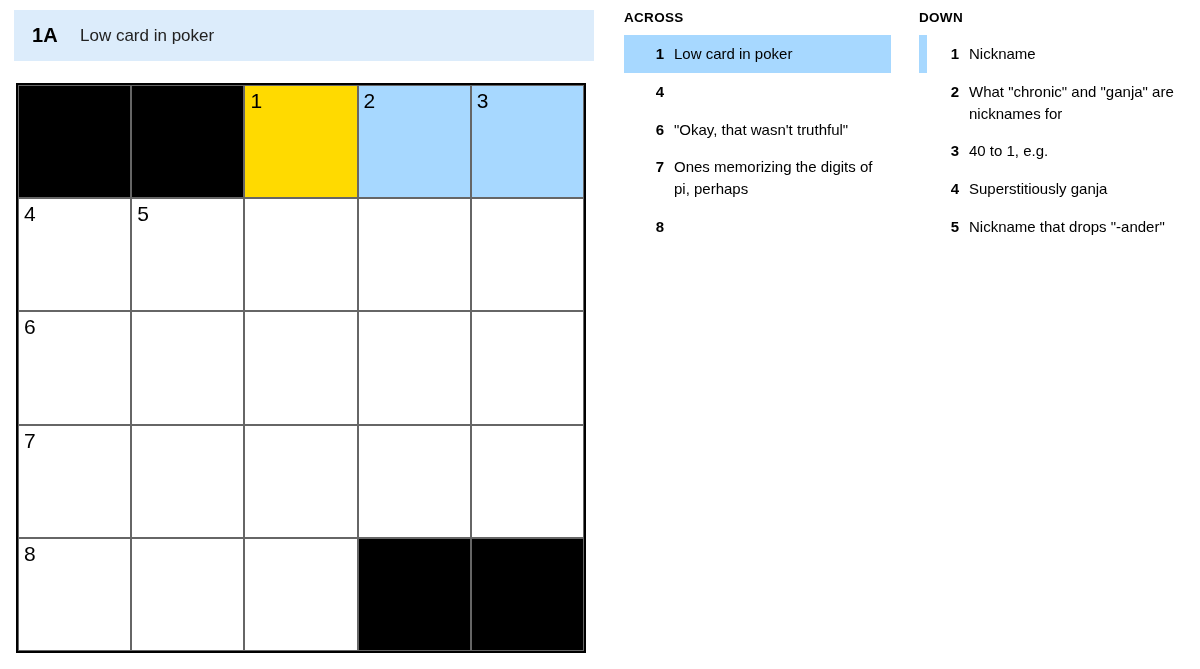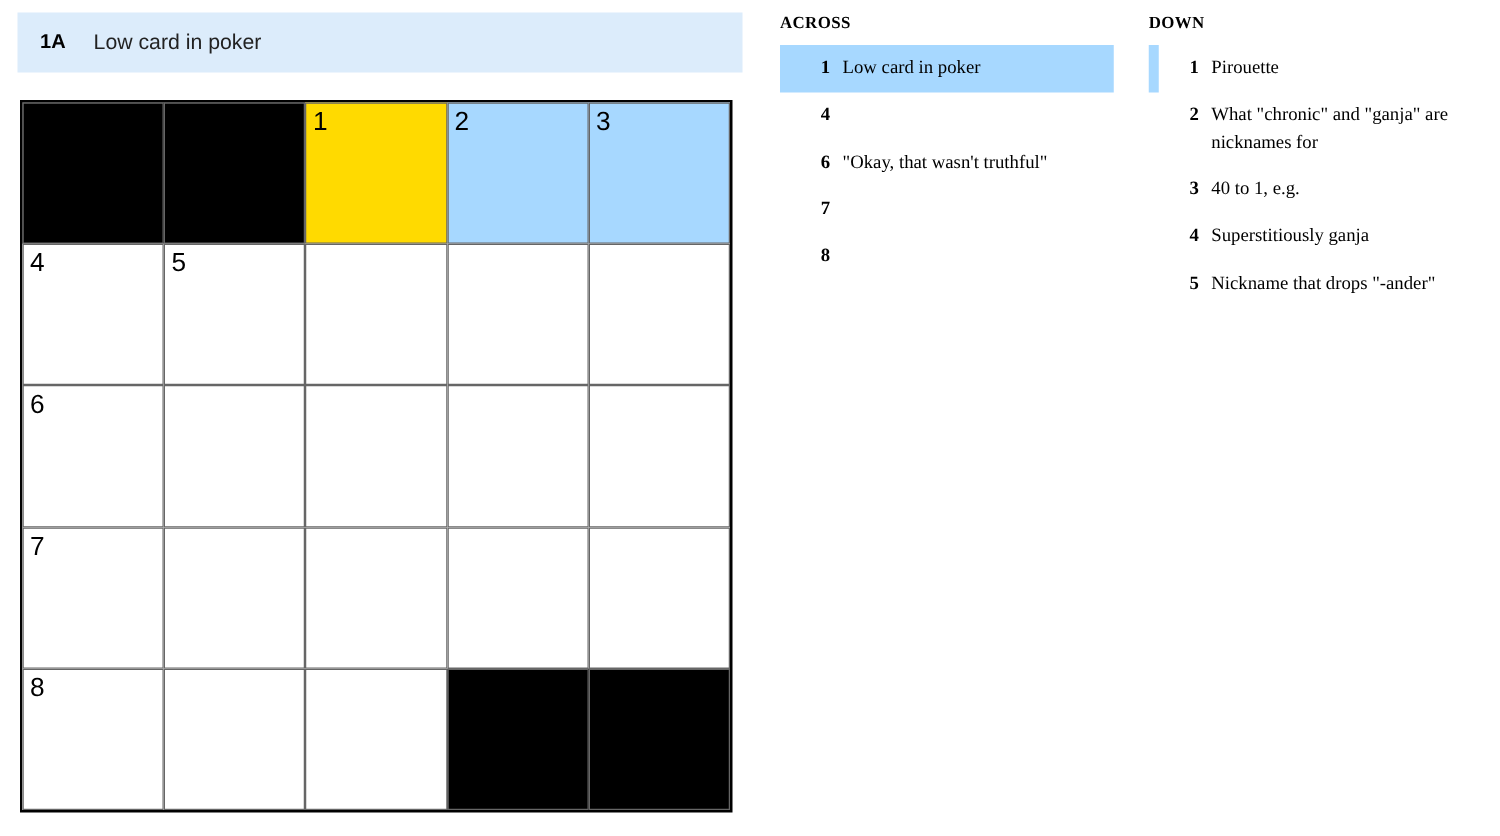--- a/index.html
+++ b/index.html
@@ -7,31 +7,31 @@
       font-family: -apple-system, BlinkMacSystemFont, "Segoe UI", Helvetica, Arial, sans-serif;
       background: #fff;
       padding: 10px 14px;
     }
     .layout {
       display: flex;
       gap: 30px;
       align-items: flex-start;
     }
     .left-col { width: 580px; flex-shrink: 0; }
-    .right-col { flex: 1; display: flex; gap: 28px; font-family: Liberation Serif, serif; }
+    .right-col { flex: 1; display: flex; gap: 28px; }
     .clue-bar {
       background: #dcecfb;
       display: flex;
       align-items: center;
       padding: 14px 18px;
       margin-bottom: 22px;
     }
     .clue-bar-num {
       font-weight: 700;
-      font-size: 16px;
+      font-size: 20px;
       margin-right: 22px;
       letter-spacing: 0.2px;
     }
     .clue-bar-text {
       font-size: 17px;
       color: #222;
     }
     .grid {
       border: 2px solid #000;
       display: grid;
@@ -154,32 +154,33 @@
           </li>
           <li class="clue-item">
             <span class="num">4</span>
           </li>
           <li class="clue-item">
             <span class="num">6</span>
             <span class="txt">"Okay, that wasn't truthful"</span>
           </li>
           <li class="clue-item">
             <span class="num">7</span>
+            <span class="txt">Ones memorizing the digits of pi, perhaps</span>
           </li>
           <li class="clue-item">
             <span class="num">8</span>
           </li>
         </ul>
     </div>
     <div class="clue-col">
       <div class="clue-header">DOWN</div>
       <ul class="clue-list" id="down-list">
           <li class="clue-item related">
             <span class="num">1</span>
-            <span class="txt">Pirouette</span>
+            <span class="txt">Nickname</span>
           </li>
           <li class="clue-item">
             <span class="num">2</span>
             <span class="txt">What "chronic" and "ganja" are nicknames for</span>
           </li>
           <li class="clue-item">
             <span class="num">3</span>
             <span class="txt">40 to 1, e.g.</span>
           </li>
           <li class="clue-item">

